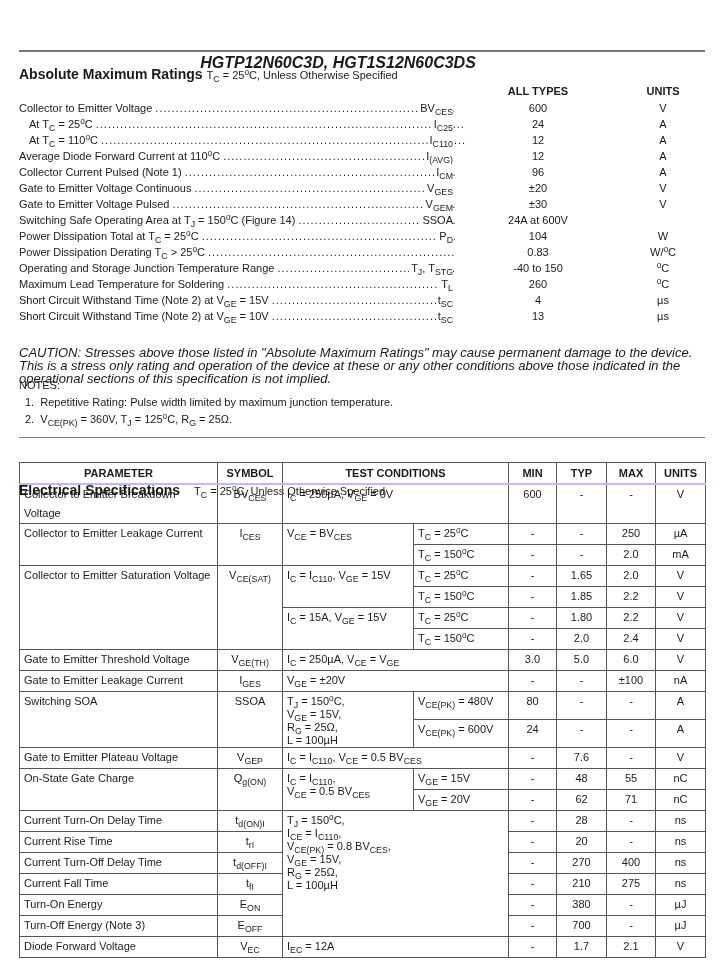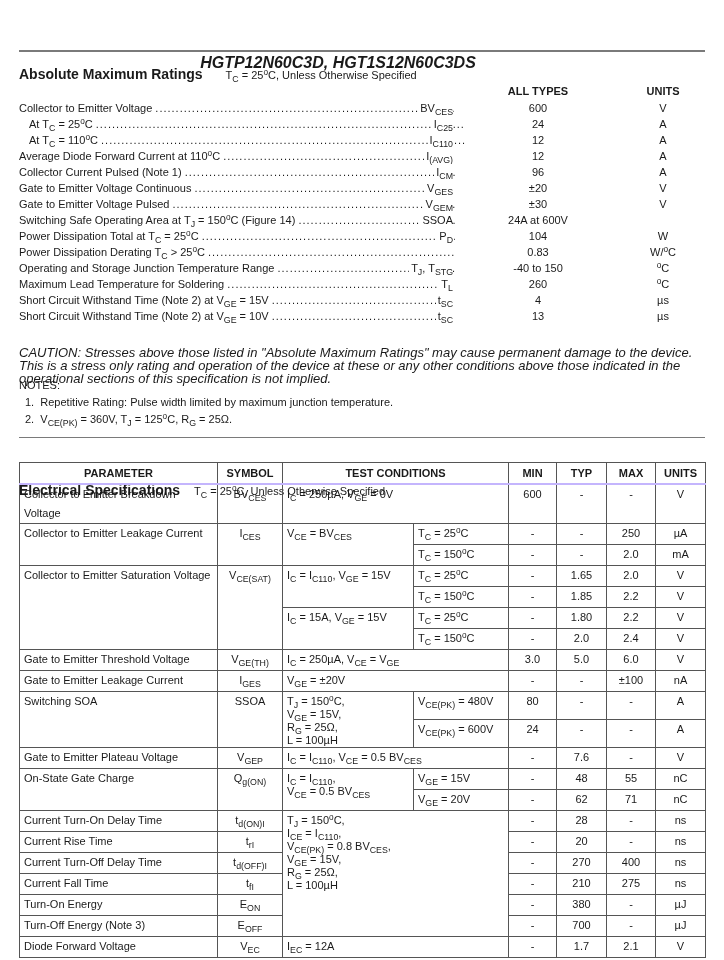--- a/index.html
+++ b/index.html
@@ -1,20 +1,20 @@
 <!DOCTYPE html>
 <html><head>
 <meta charset="utf-8">
 <style>
   html, body { margin:0; padding:0; background:#fff; }
   body { width:724px; height:960px; position:relative; font-family:"Liberation Sans", sans-serif; color:#1a1a1a; overflow:hidden; }
   .title { position:absolute; left:4px; width:668px; top:25px; text-align:center; font-weight:bold; font-style:italic; font-size:16px;margin-top:29px; }
   .rule { position:absolute; left:19px; width:686px; height:2px; background:#7a7a7a; }
   .h2 { position:absolute; left:19px; font-size:14px; font-weight:bold; }
-  .h2 .cond { font-weight:normal; font-size:11px; margin-left:23px; }
+  .h2 .cond { font-weight:normal; font-size:11px; margin-left:4px; }
   .amr { position:absolute; left:19px; top:85px; width:686px; font-size:11px; }
   .amr .hdr { position:relative; height:15px; font-weight:bold; }
   .amr .row { position:relative; height:16px; line-height:16px; }
   .amr .lbl { position:absolute; left:0; width:436px; overflow:hidden; white-space:nowrap; }
   .amr .lbl .dots { letter-spacing:1px; }
   .amr .sym { position:absolute; right:252px; background:#fff; padding-left:2px; white-space:nowrap; }
   .amr .val { position:absolute; left:470px; width:98px; text-align:center; }
   .amr .unit { position:absolute; left:614px; width:60px; text-align:center; }
   .amr .indent { padding-left:10px; }
   sub { font-size:0.8em; vertical-align:-0.3em; line-height:0; }

